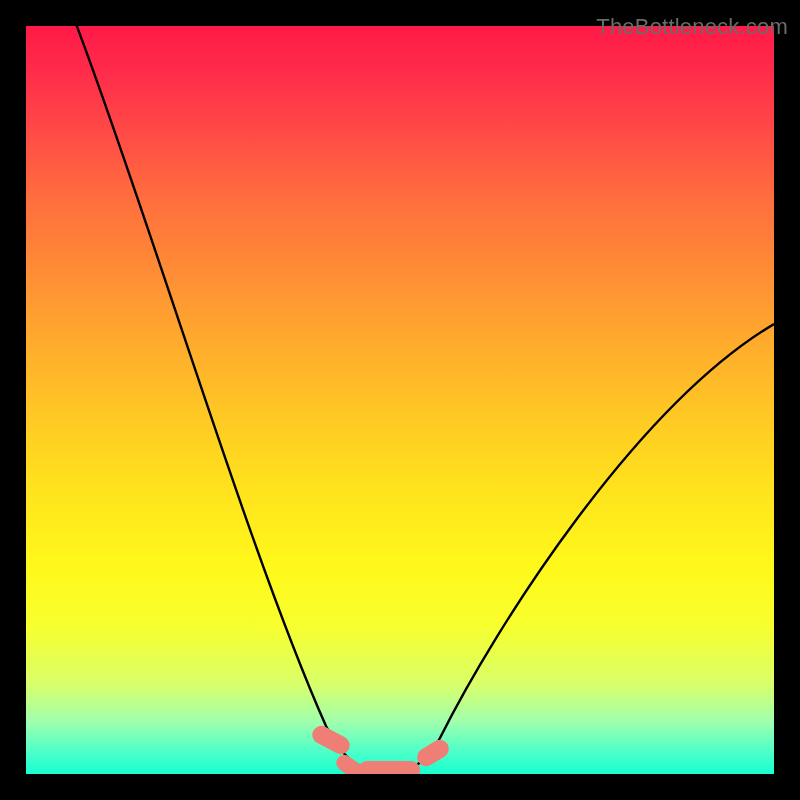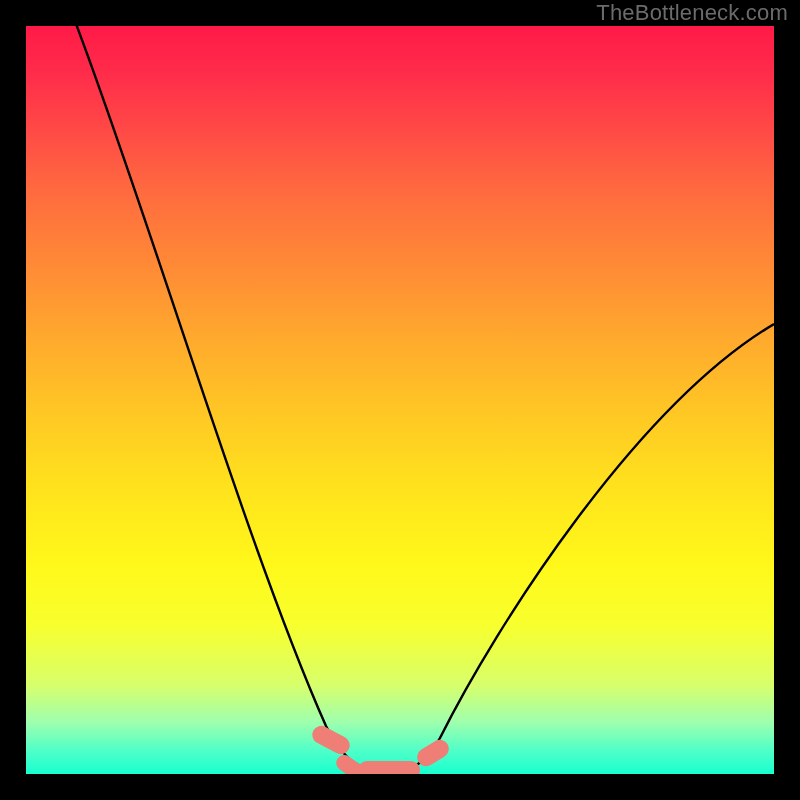--- a/index.html
+++ b/index.html
@@ -29,21 +29,21 @@
       #fff81a 72%,
       #f8ff2d 80%,
       #d8ff6a 88%,
       #a0ffad 93%,
       #4dffc8 97%,
       #18ffd0 100%
     );
   }
   .watermark {
     position: absolute;
-    top: 0;
+    top: 14px;
     right: 12px;
     color: #6b6b6b;
     font-size: 22px;
     font-weight: 500;
     letter-spacing: 0.2px;
     z-index: 5;
   }
   svg.curve {
     position: absolute;
     left: 0;

